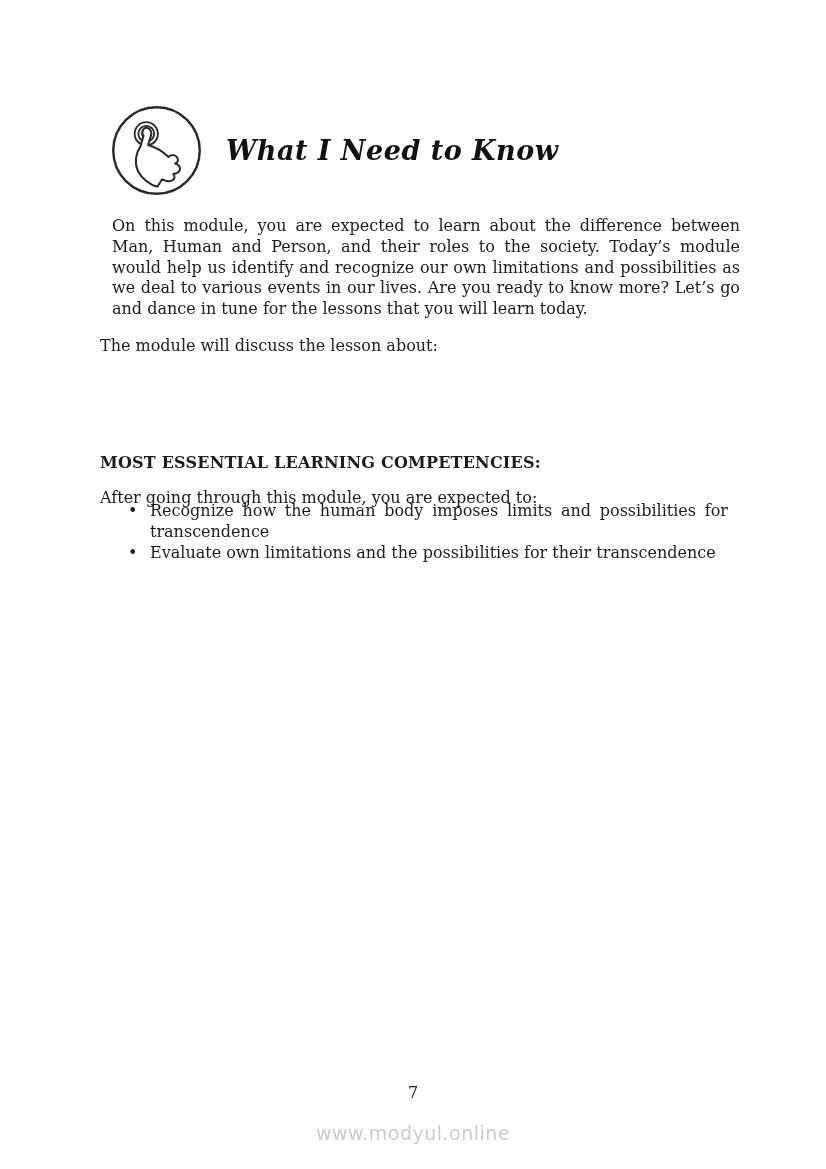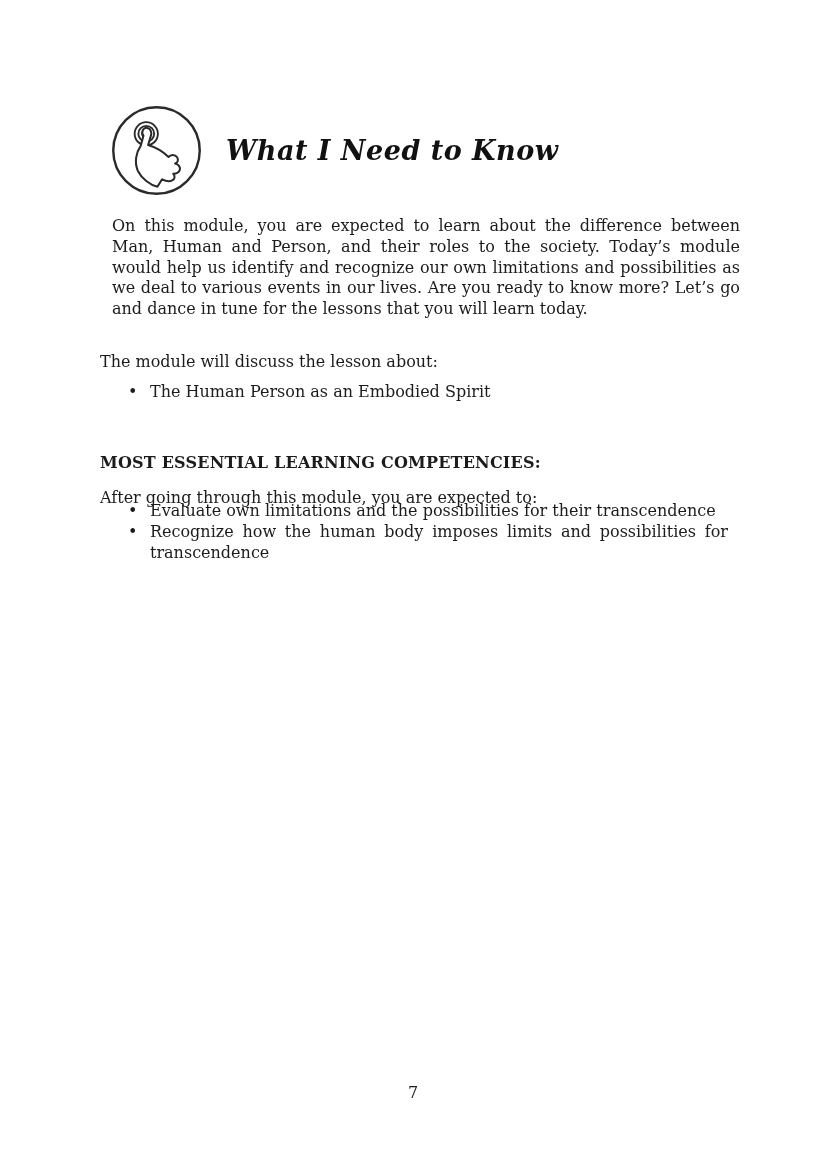--- a/index.html
+++ b/index.html
@@ -39,21 +39,21 @@
     white-space: nowrap;
   }
   .block {
     position: absolute;
     left: 100px;
     width: 628px;
     font-size: 16px;
     line-height: 20.8px;
   }
   .intro { top: 200px; text-align: justify; margin-left: 12px; }
-  .discuss-line { top: 352px; }
+  .discuss-line { top: 336px; }
   .discuss-list { top: 381px; }
   .melc { top: 433px; font-weight: bold; letter-spacing: 0.2px; margin-top: 20px; }
   .after-line { top: 488px; }
   .exp-list { top: 500px; }
   ul.doc-list {
     margin: 0;
     padding: 0;
     list-style: none;
   }
   ul.doc-list li {
@@ -109,33 +109,29 @@
                  C26,63 28,52 33,45 Z" fill="#ffffff" stroke="#2a2a2a" stroke-width="2.2" stroke-linejoin="round"></path>
       </svg>
     </div>
     <div class="title">What I Need to Know</div>
   </div>
 
   <p class="block intro">On this module, you are expected to learn about the difference between Man, Human and Person, and their roles to the society. Today’s module would help us identify and recognize our own limitations and possibilities as we deal to various events in our lives. Are you ready to know more? Let’s go and dance in tune for the lessons that you will learn today.</p>
 
   <div class="block discuss-line">The module will discuss the lesson about:</div>
 
-  <div class="block discuss-list">
-    <ul class="doc-list">
-      <li>The Human Person as an Embodied Spirit</li>
-    </ul>
-  </div>
 
   <div class="block melc">MOST ESSENTIAL LEARNING COMPETENCIES:</div>
 
   <div class="block after-line">After going through this module, you are expected to:</div>
 
   <div class="block exp-list">
     <ul class="doc-list">
+      <li>Recognize how the human body imposes limits and possibilities for transcendence</li>
       <li>Evaluate own limitations and the possibilities for their transcendence</li>
-      <li>Recognize how the human body imposes limits and possibilities for transcendence</li>
     </ul>
   </div>
 
   <div class="page-number">7</div>
 
+  <div class="watermark">www.modyul.online</div>
 
 </div>
 
 </body></html>

